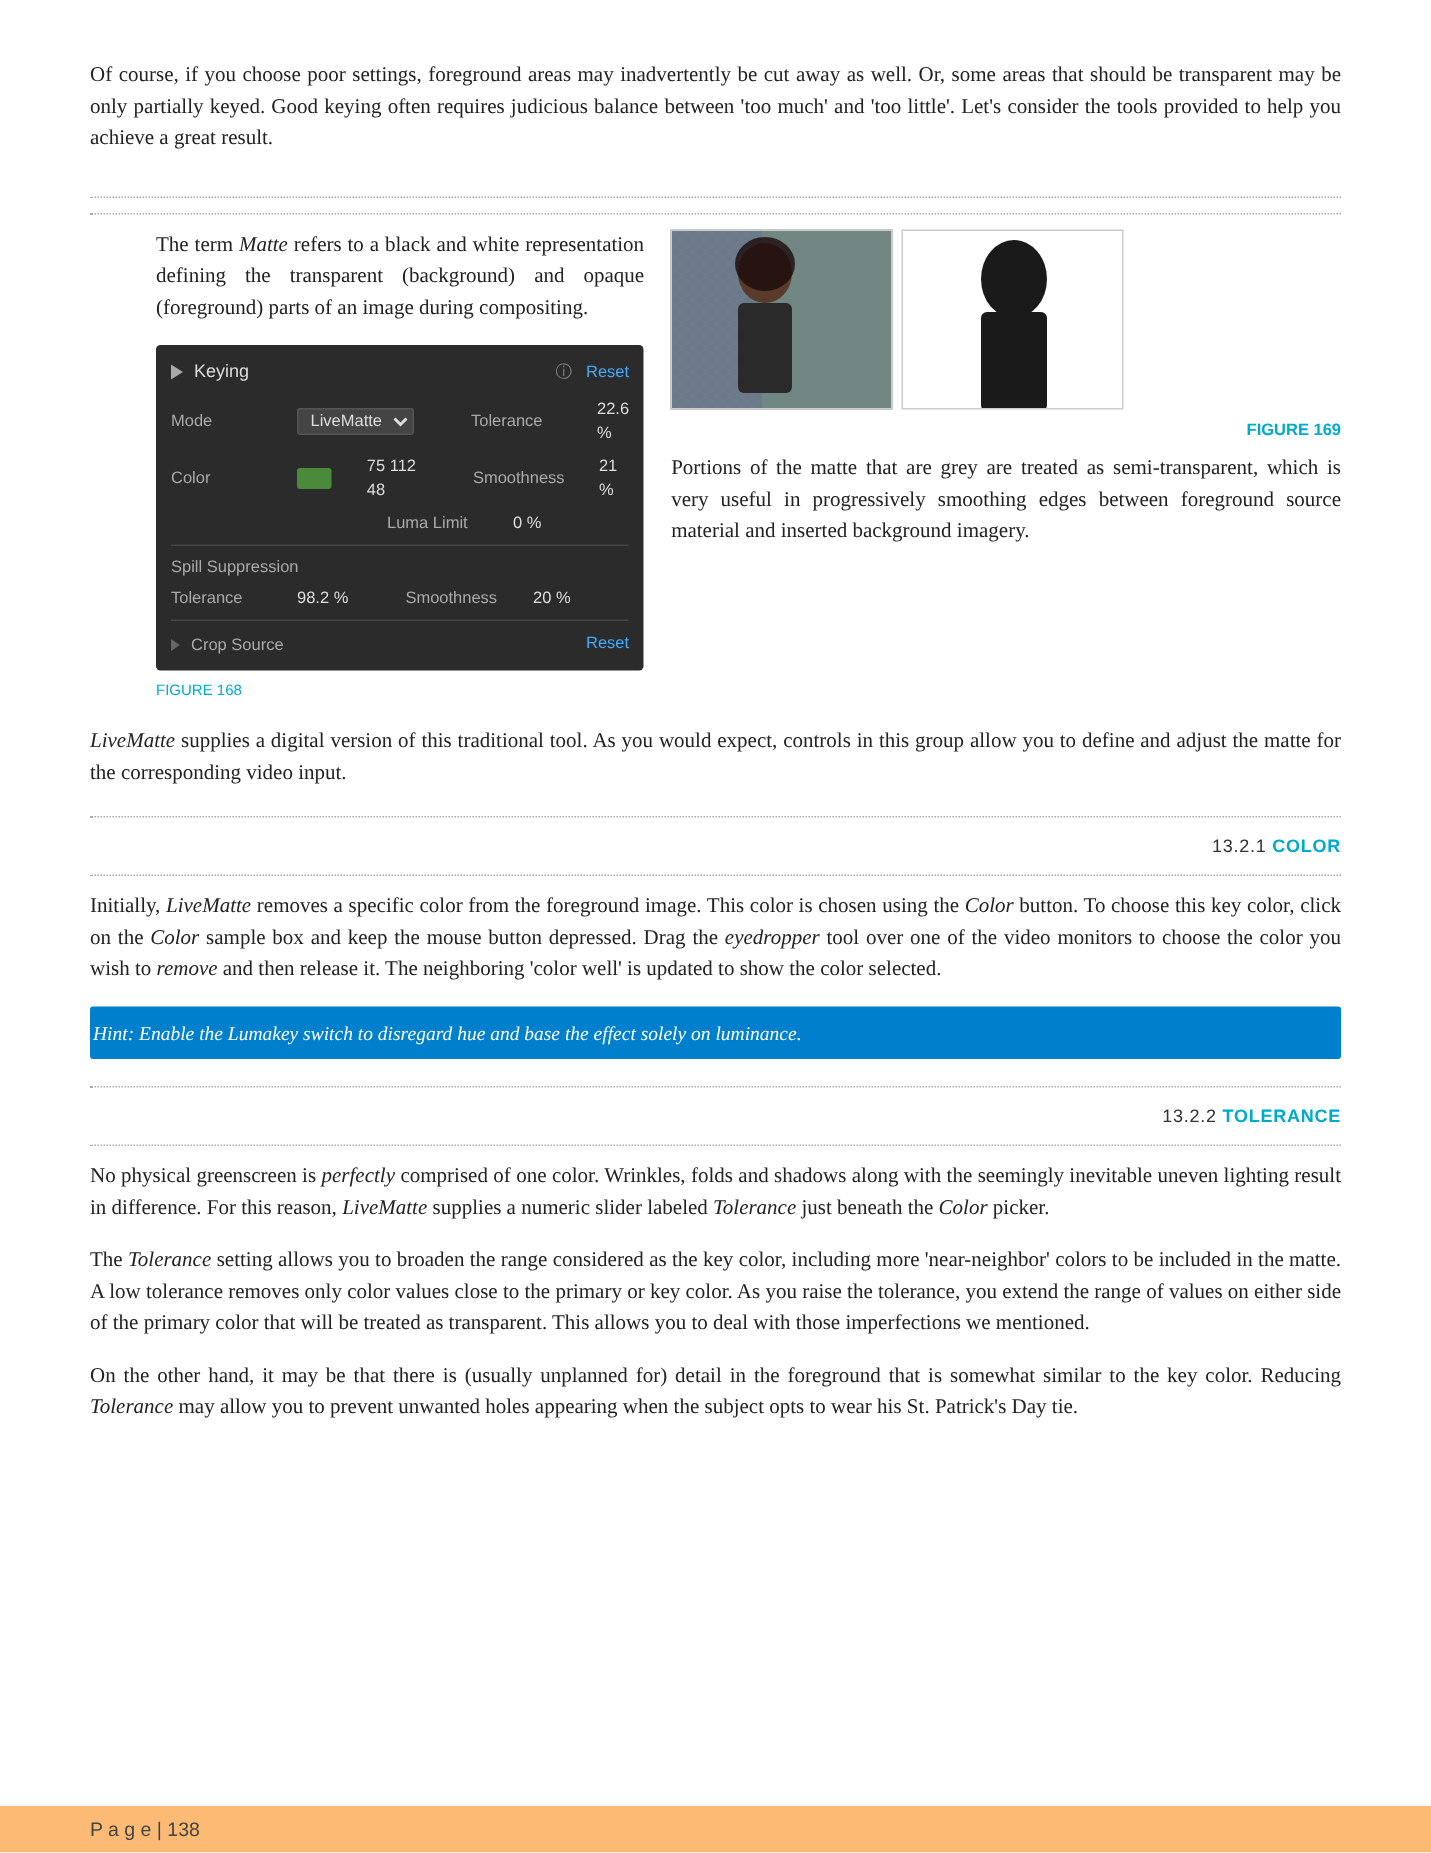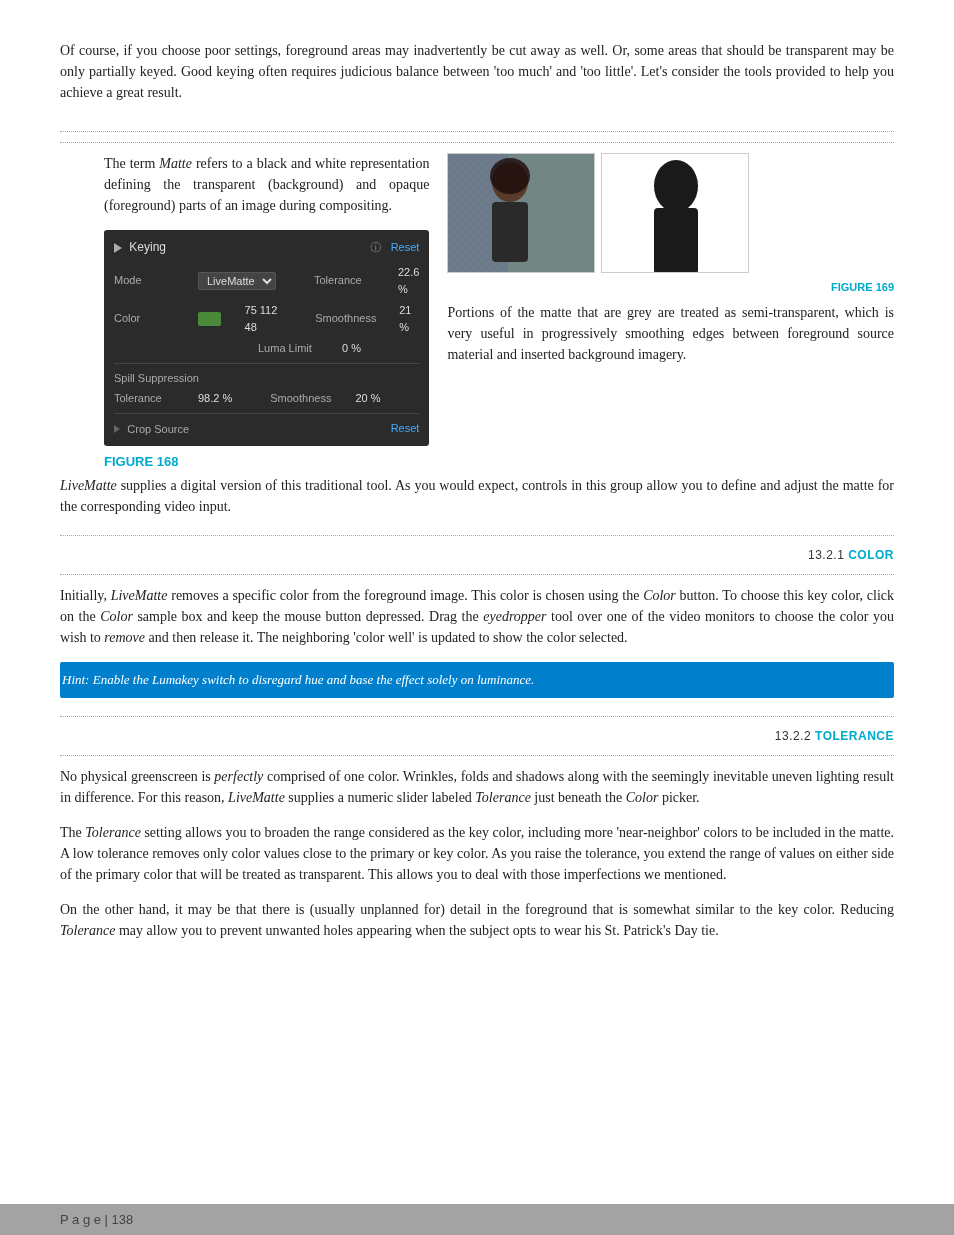--- a/index.html
+++ b/index.html
@@ -37,21 +37,21 @@
       letter-spacing: 1px;
     }
     .section-divider {
       border: none;
       border-top: 1px dotted #aaa;
       margin: 10px 0;
     }
     .matte-section {
       display: flex;
       gap: 18px;
-      margin-bottom: 4px;
+      margin-bottom: 16px;
       padding-left: 44px;
     }
     .matte-left {
       flex: 0 0 310px;
     }
     .matte-right {
       flex: 1;
     }
     .matte-intro {
       text-align: justify;
@@ -138,23 +138,23 @@
     .crop-label {
       color: #aaa;
       font-size: 11px;
     }
     .crop-reset {
       color: #4af;
       font-size: 11px;
     }
     .figure-label {
       color: #00aacc;
-      font-size: 13px;
-      font-family: Arial, sans-serif;
-      font-weight: bold;
+      font-size: 10px;
+      font-family: Arial, sans-serif;
+      font-weight: normal;
       margin-top: 3px;
     }
     
     .matte-images {
       display: flex;
       gap: 6px;
       margin-bottom: 6px;
     }
     .matte-img-box {
       width: 140px;
@@ -206,21 +206,21 @@
       font-size: 13px;
       font-style: italic;
       margin: 14px 0 18px 0;
       border-radius: 2px;
     }
     .page-footer {
       position: absolute;
       bottom: 0;
       left: 0;
       right: 0;
-      background: #a3a3a3;
+      background: #fdba74;
       padding: 6px 60px;
       font-size: 13px;
       color: #444;
       font-family: Arial, sans-serif;
     }
     em { font-style: italic; }
     .triangle-icon {
       display: inline-block;
       width: 0;
       height: 0;

